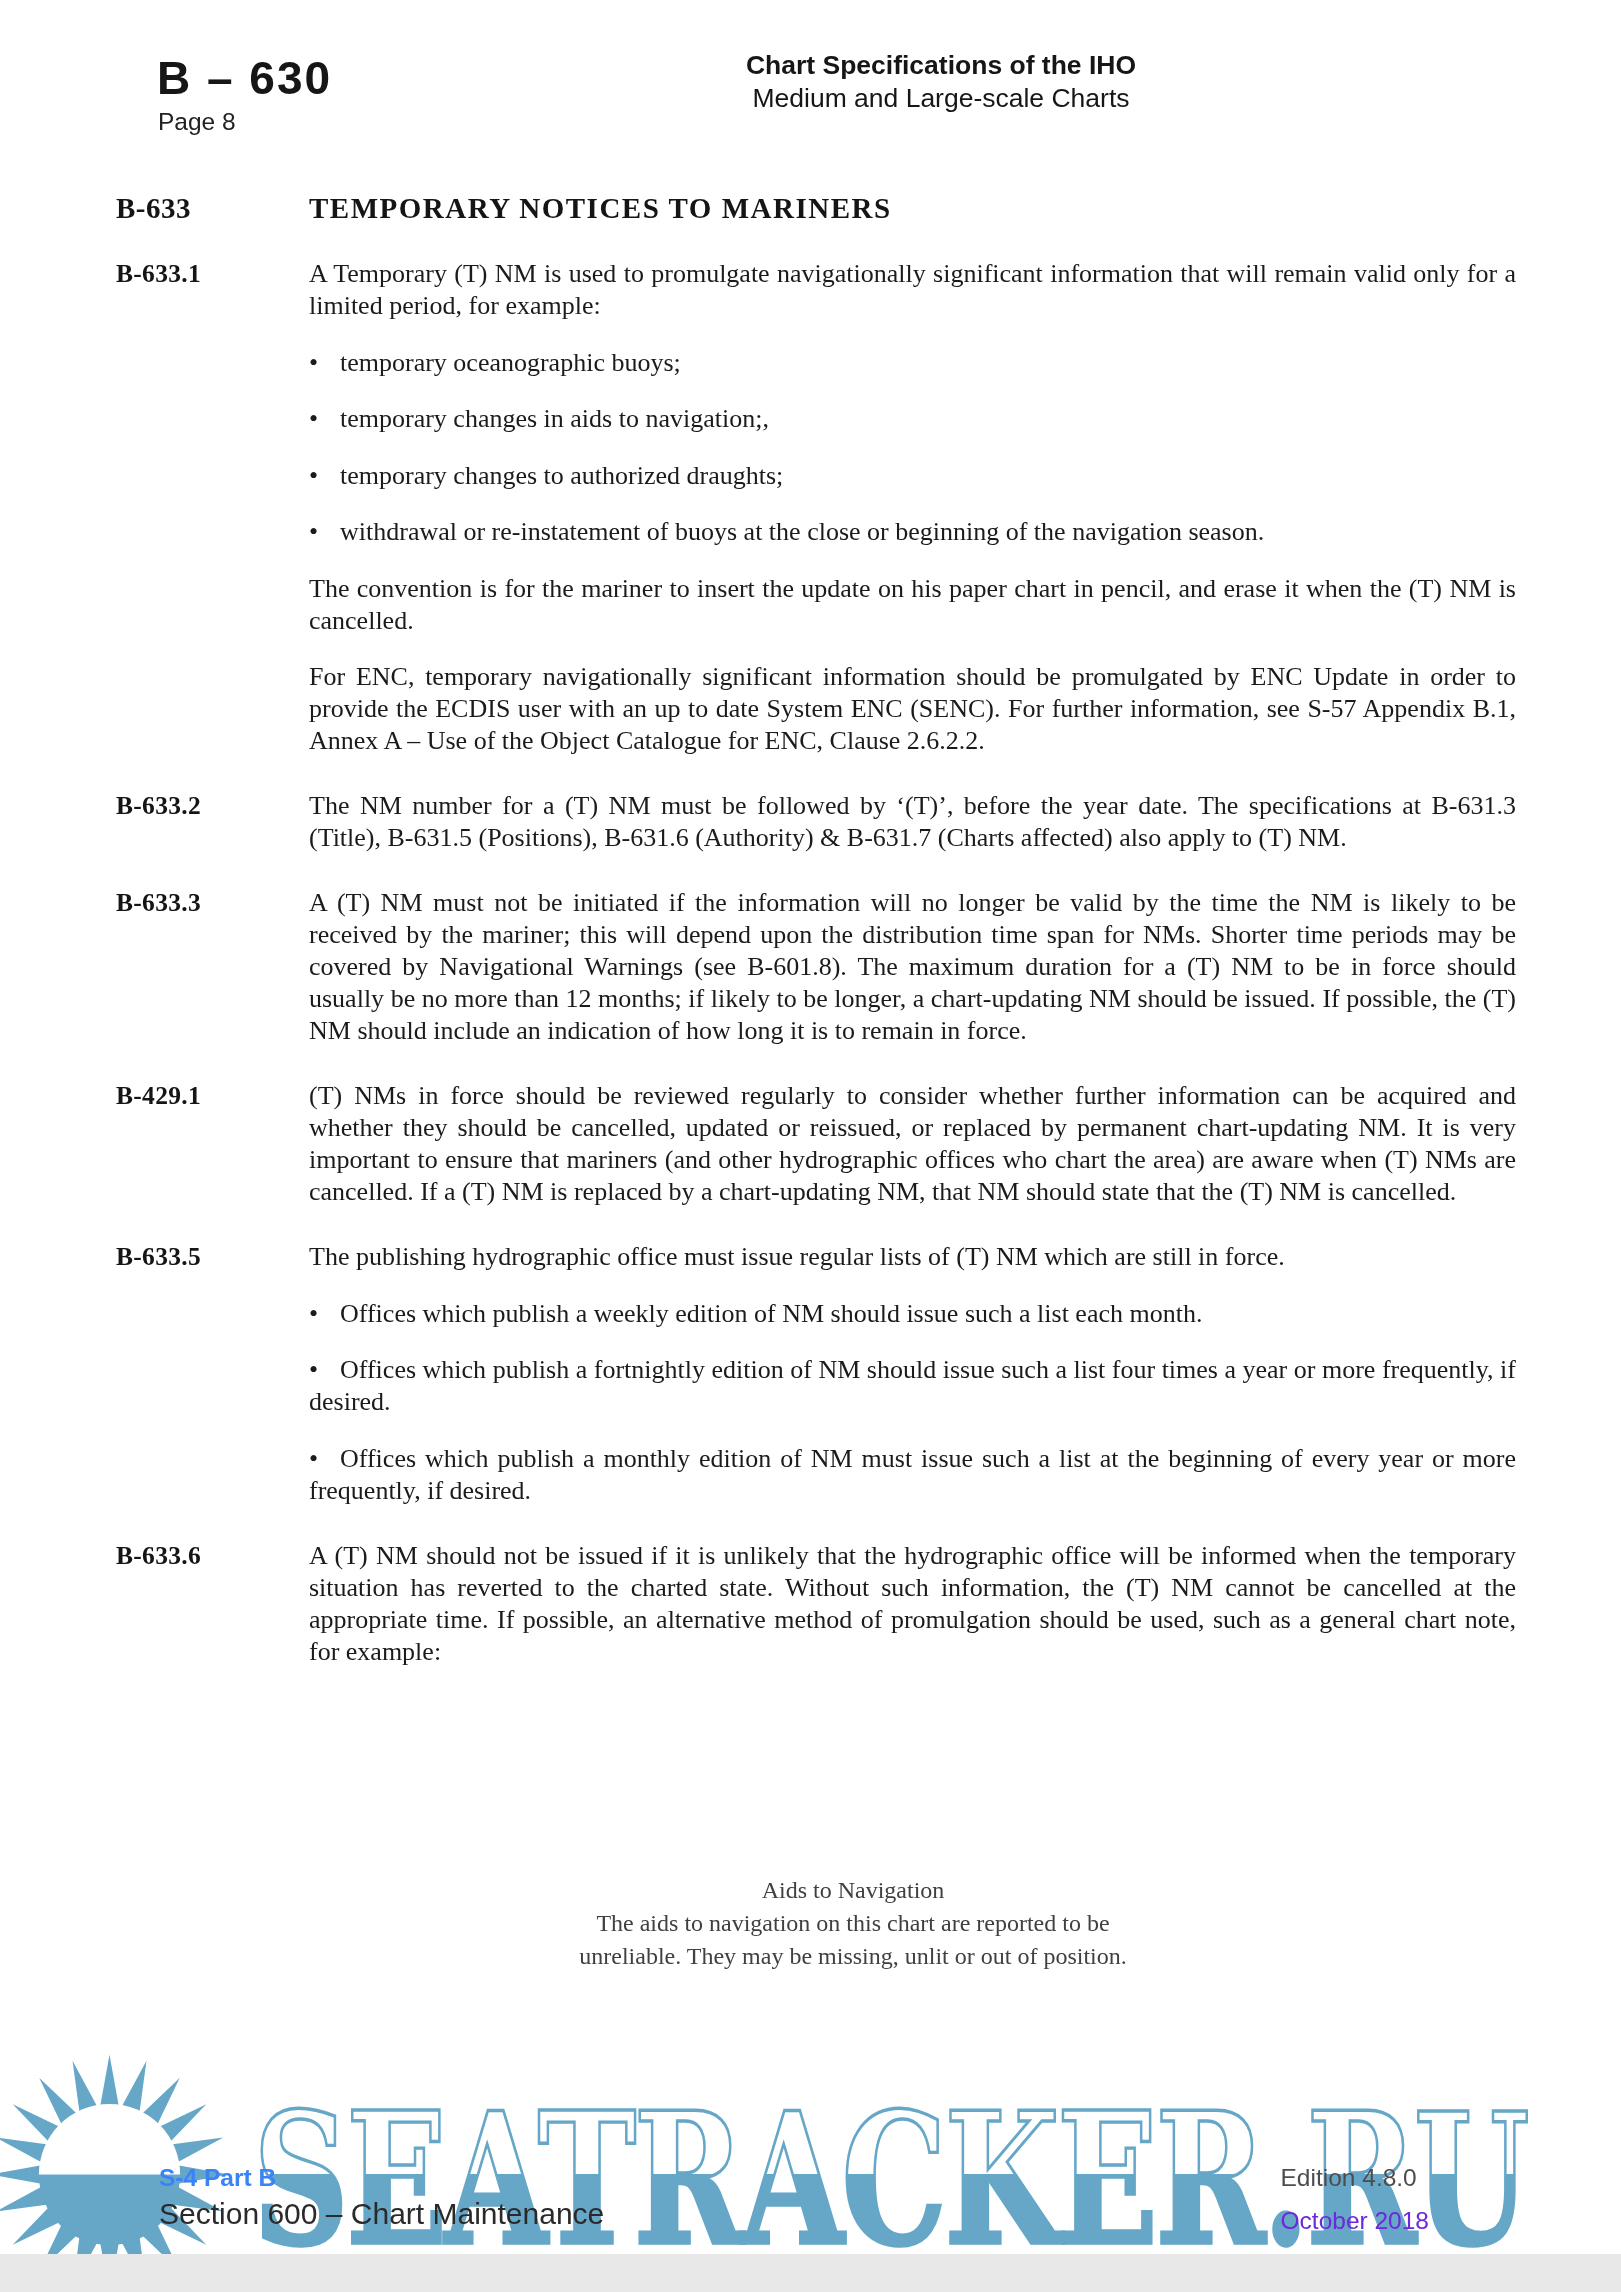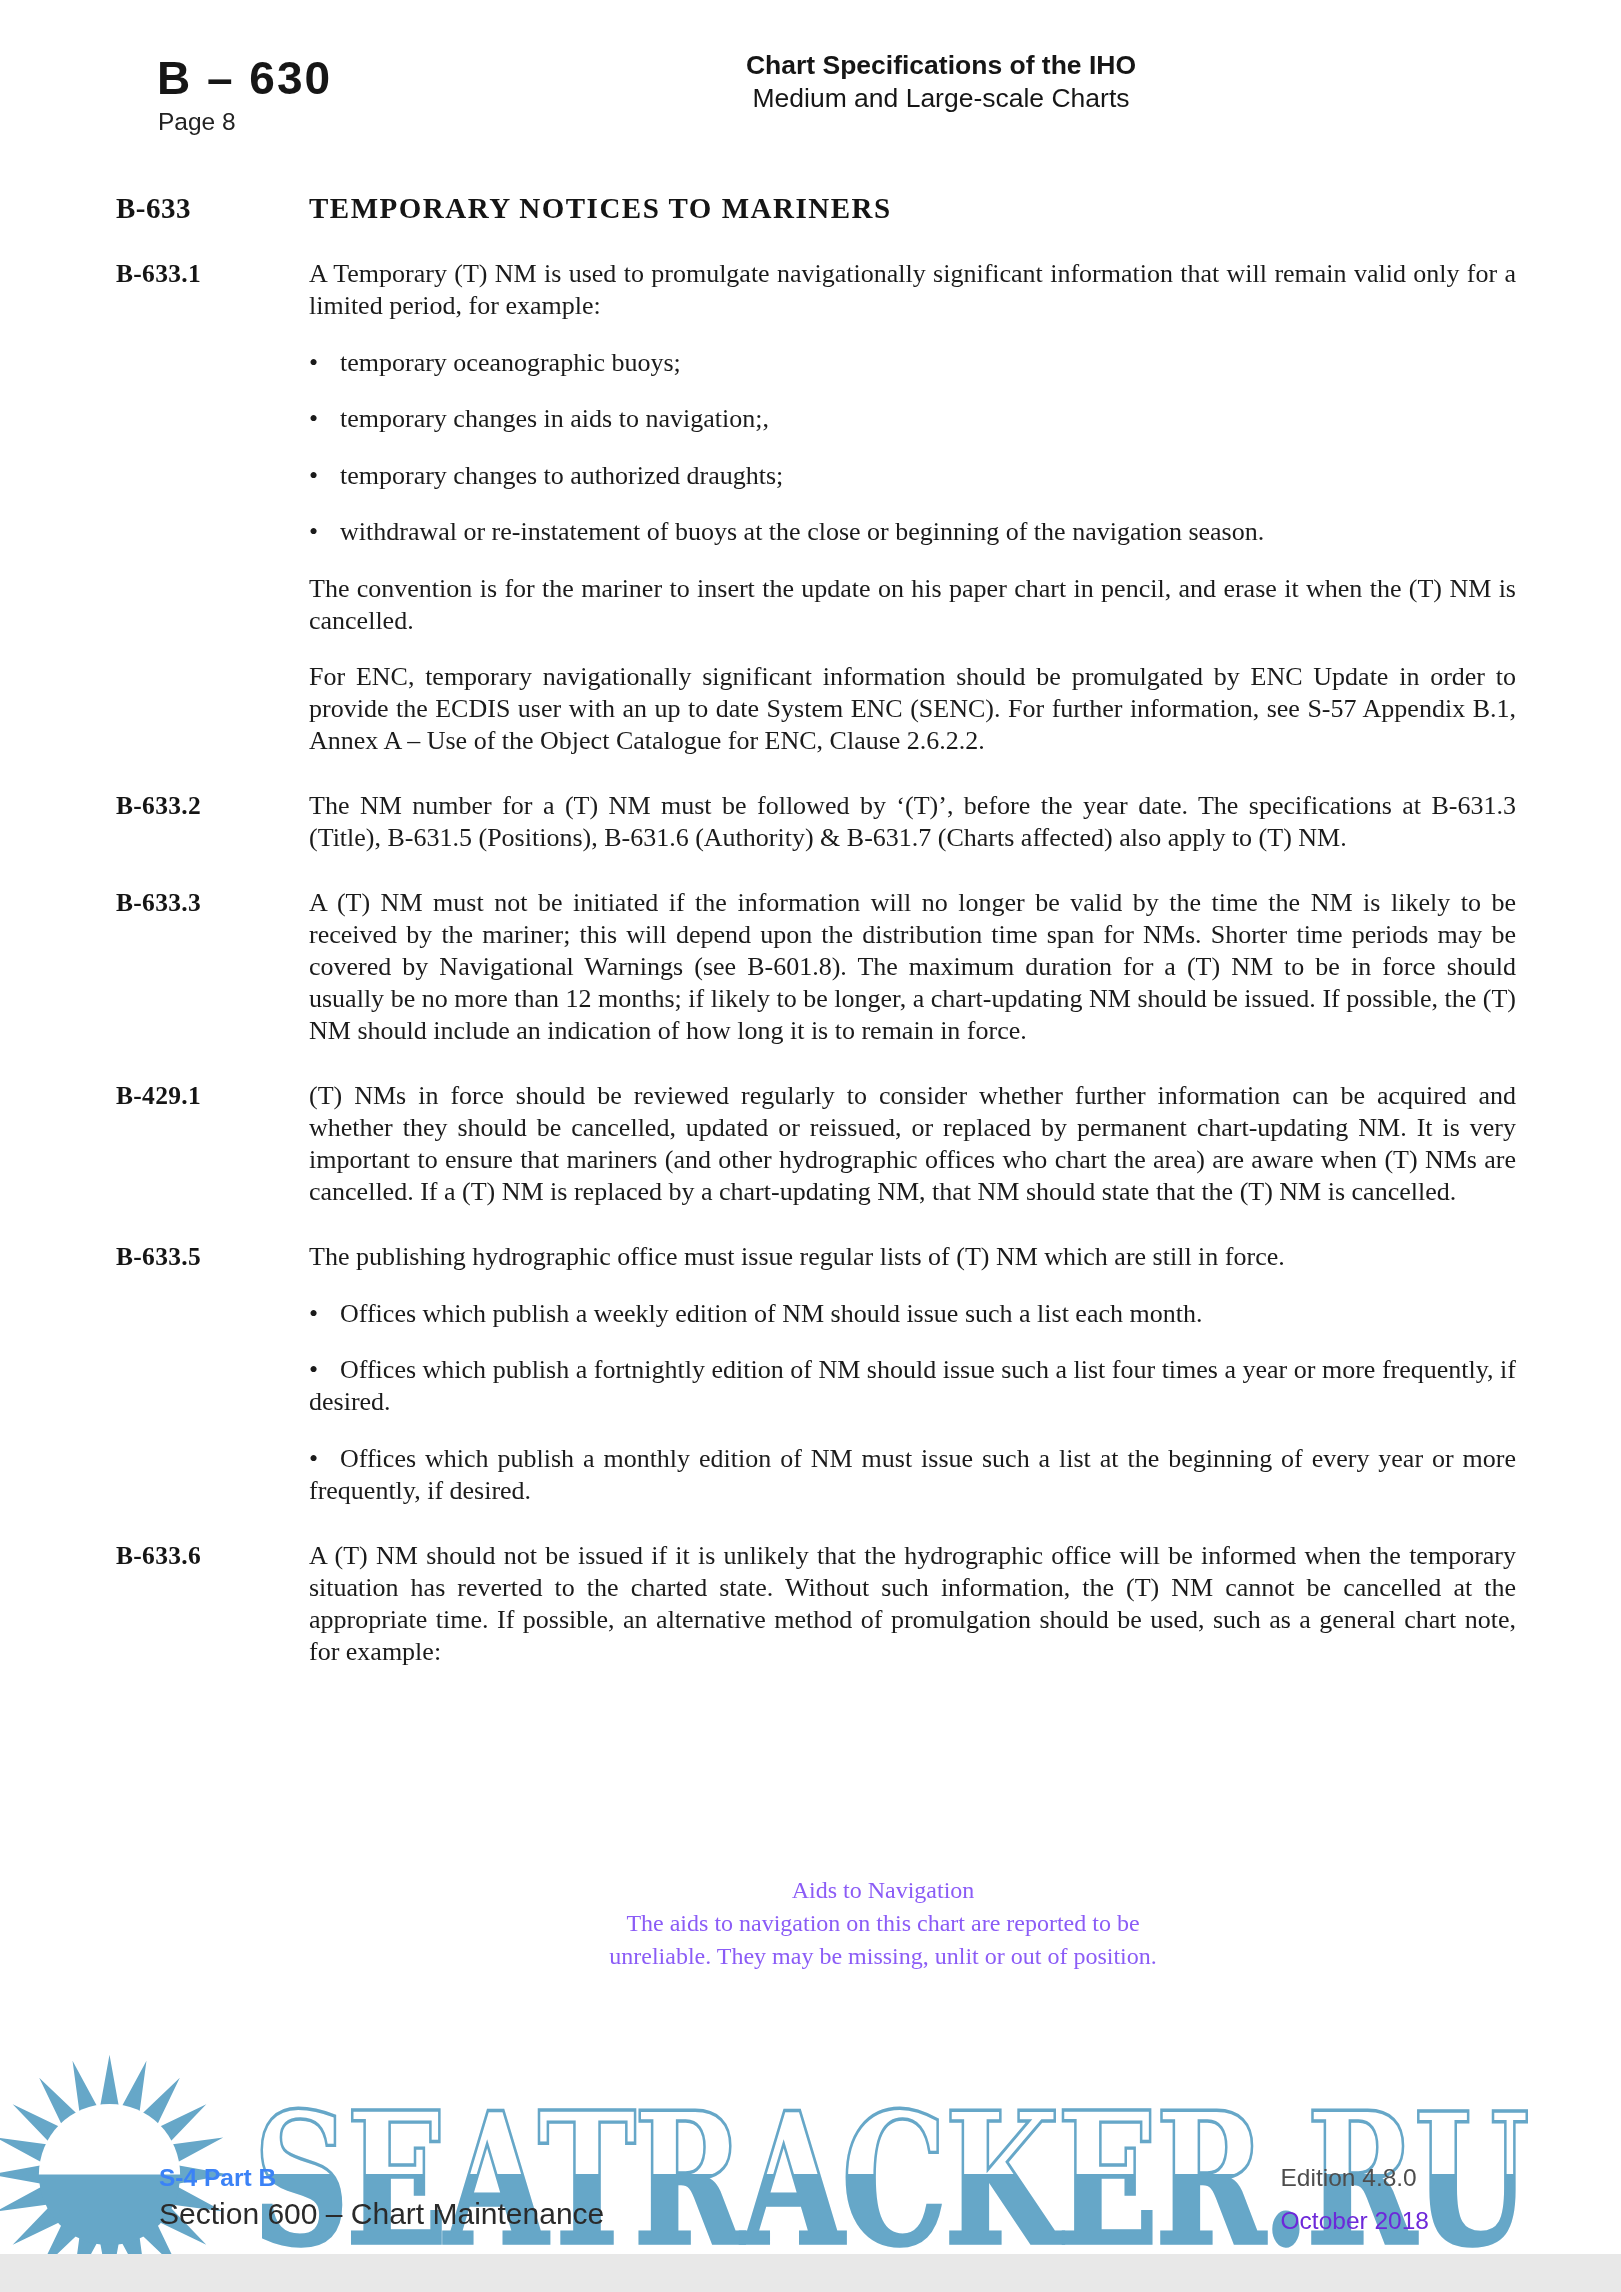--- a/index.html
+++ b/index.html
@@ -47,22 +47,22 @@
   .body-text{
     margin:0;font-size:26px;line-height:32px;text-align:justify;color:#1b1b1b;
   }
   .body-text.follow{margin-top:24.5px;}
   .bullet-line{
     margin:24.5px 0 0 0;font-size:26px;line-height:32px;text-align:justify;color:#1b1b1b;
   }
   .dot{display:inline-block;width:31px;color:#1b1b1b;}
   
   .chart-note{
-    position:absolute;left:540px;top:1874px;width:686px;
-    text-align:center;color:#8b5cf6;
+    position:absolute;left:510px;top:1874px;width:686px;
+    text-align:center;color:#404040;
   }
   .chart-note-title{font-size:24px;line-height:33px;}
   .chart-note-line{font-size:24px;line-height:33px;}
   
   .sun-logo{position:absolute;left:-17.6px;top:2047px;z-index:1;}
   .wm-layer{
     position:absolute;left:253px;top:2088px;height:182px;z-index:2;
     font-family:"DejaVu Serif", serif;font-weight:700;
     font-size:182px;line-height:182px;white-space:nowrap;
     letter-spacing:-3.9px;

